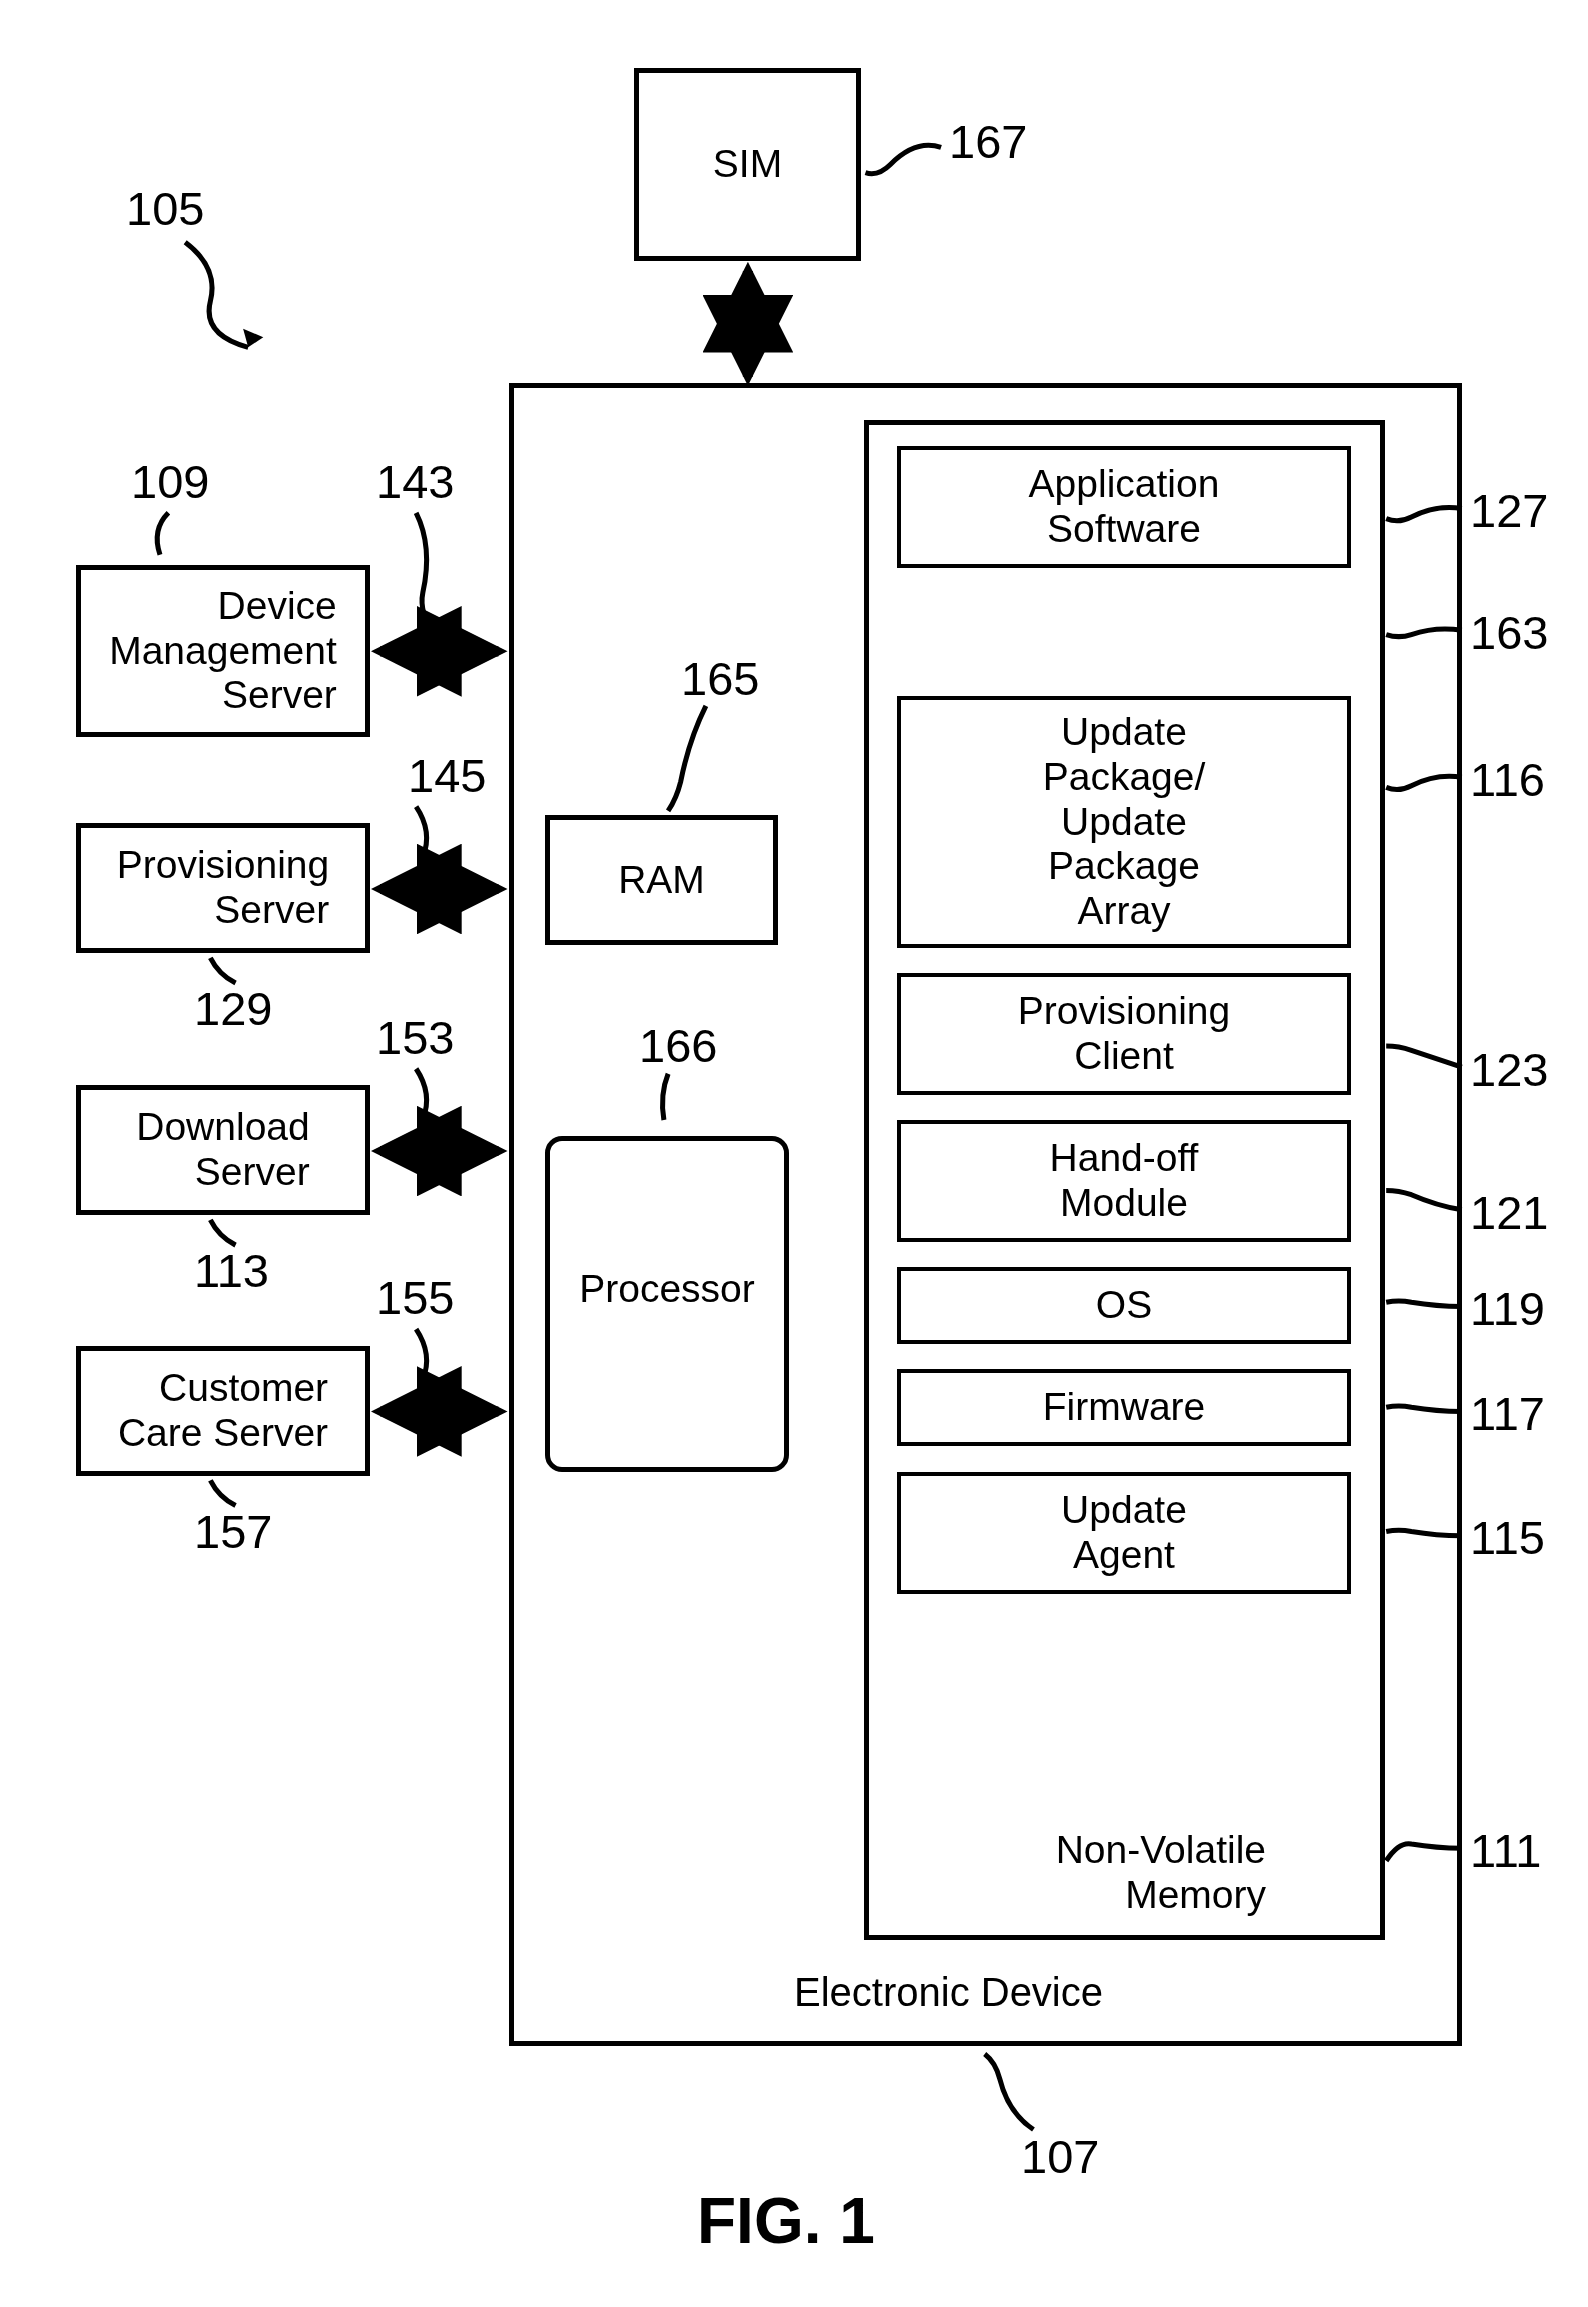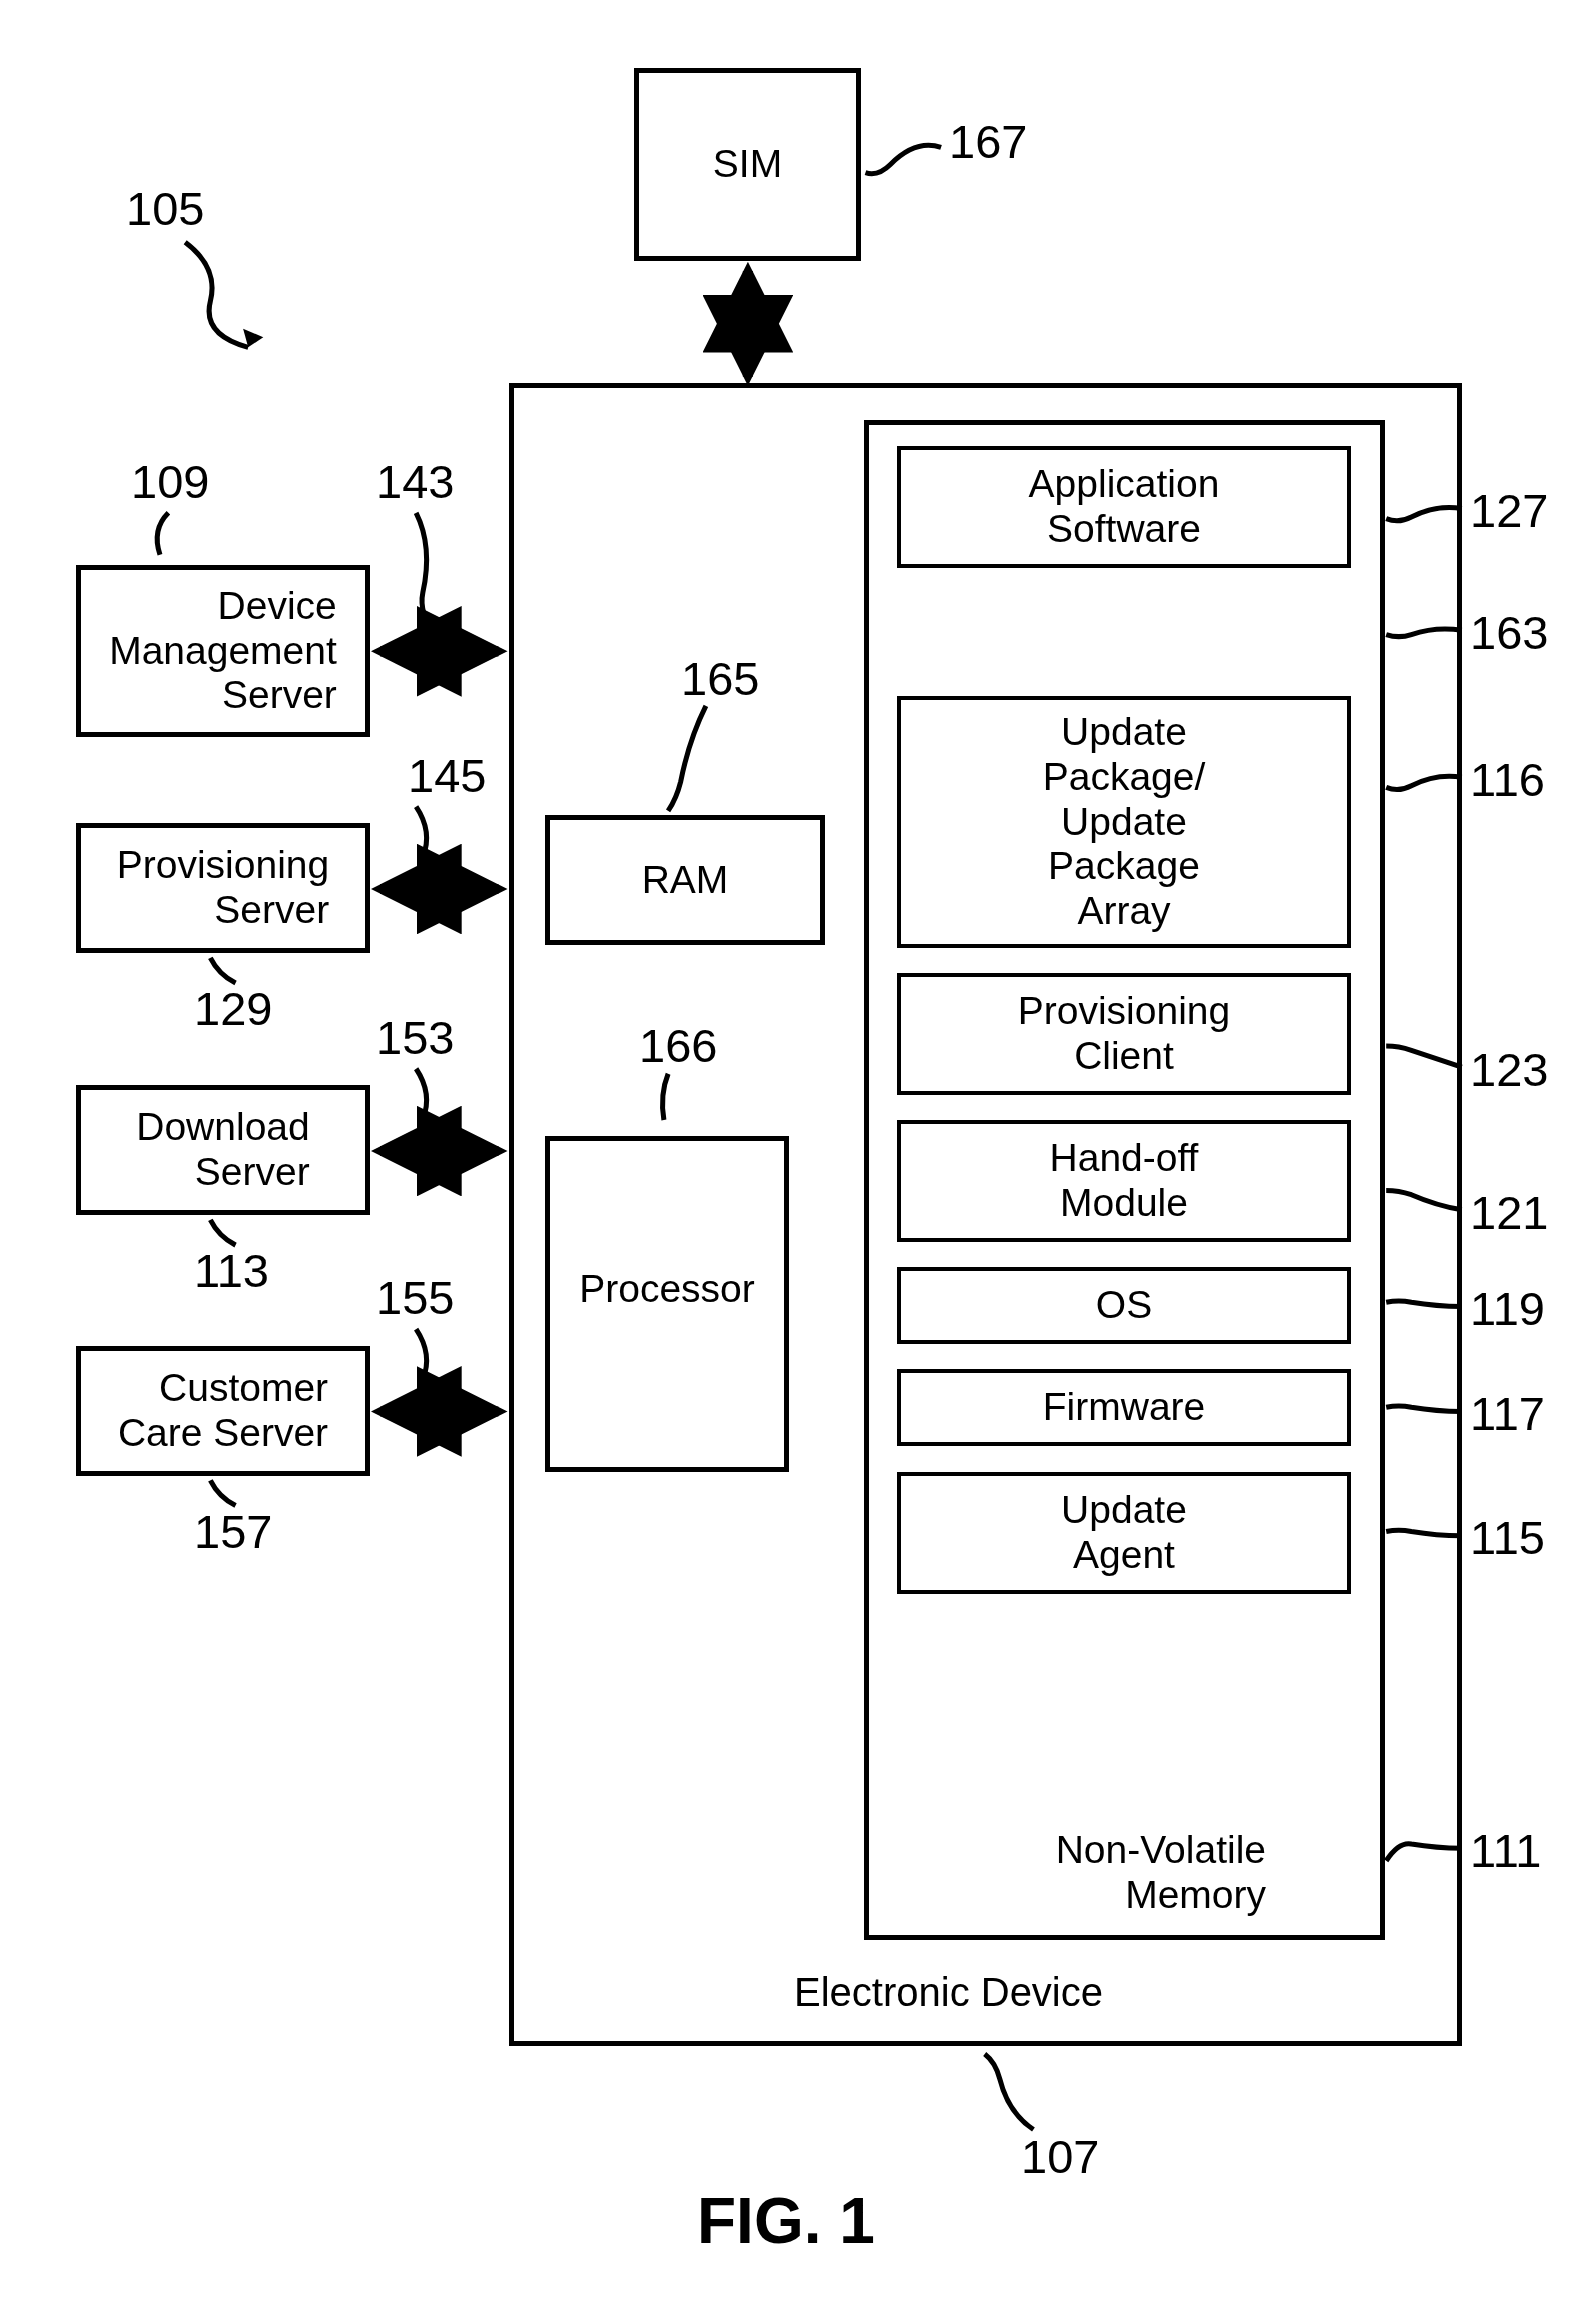--- a/index.html
+++ b/index.html
@@ -62,26 +62,26 @@
 
   <div class="box" style="left:600px; top:34px; width:227px; height:193px;">
     <span>SIM</span>
   </div>
   <div class="label" style="left:915px; top:80px;">167</div>
 
   <div class="box" style="left:475px; top:349px; width:953px; height:1663px;"></div>
   <div class="label" style="left:760px; top:1936px; font-size:40px;">Electronic Device</div>
   <div class="label" style="left:987px; top:2095px;">107</div>
 
-  <div class="box" style="left:511px; top:781px; width:280px; height:130px;">
+  <div class="box" style="left:511px; top:781px; width:233px; height:130px;">
     <span>RAM</span>
   </div>
   <div class="label" style="left:647px; top:617px;">165</div>
 
-  <div class="box" style="left:511px; top:1102px; width:244px; height:336px; align-items:flex-start; padding-top:126px;">
+  <div class="box" style="left:511px; top:1102px; width:244px; height:336px; align-items:flex-start; padding-top:126px;border-radius:17px;">
     <span>Processor</span>
   </div>
   <div class="label" style="left:605px; top:984px;">166</div>
 
   <div class="box" style="left:830px; top:386px; width:521px; height:1520px;"></div>
   <div class="nv-label" style="left:946px; top:1794px; width:286px; white-space:pre-line;">Non-Volatile
 Memory</div>
   <div class="label" style="left:1436px; top:1789px;">111</div>
 
   <div class="box-thin" style="left:863px; top:412px; width:454px; height:122px; white-space:pre-line;">

